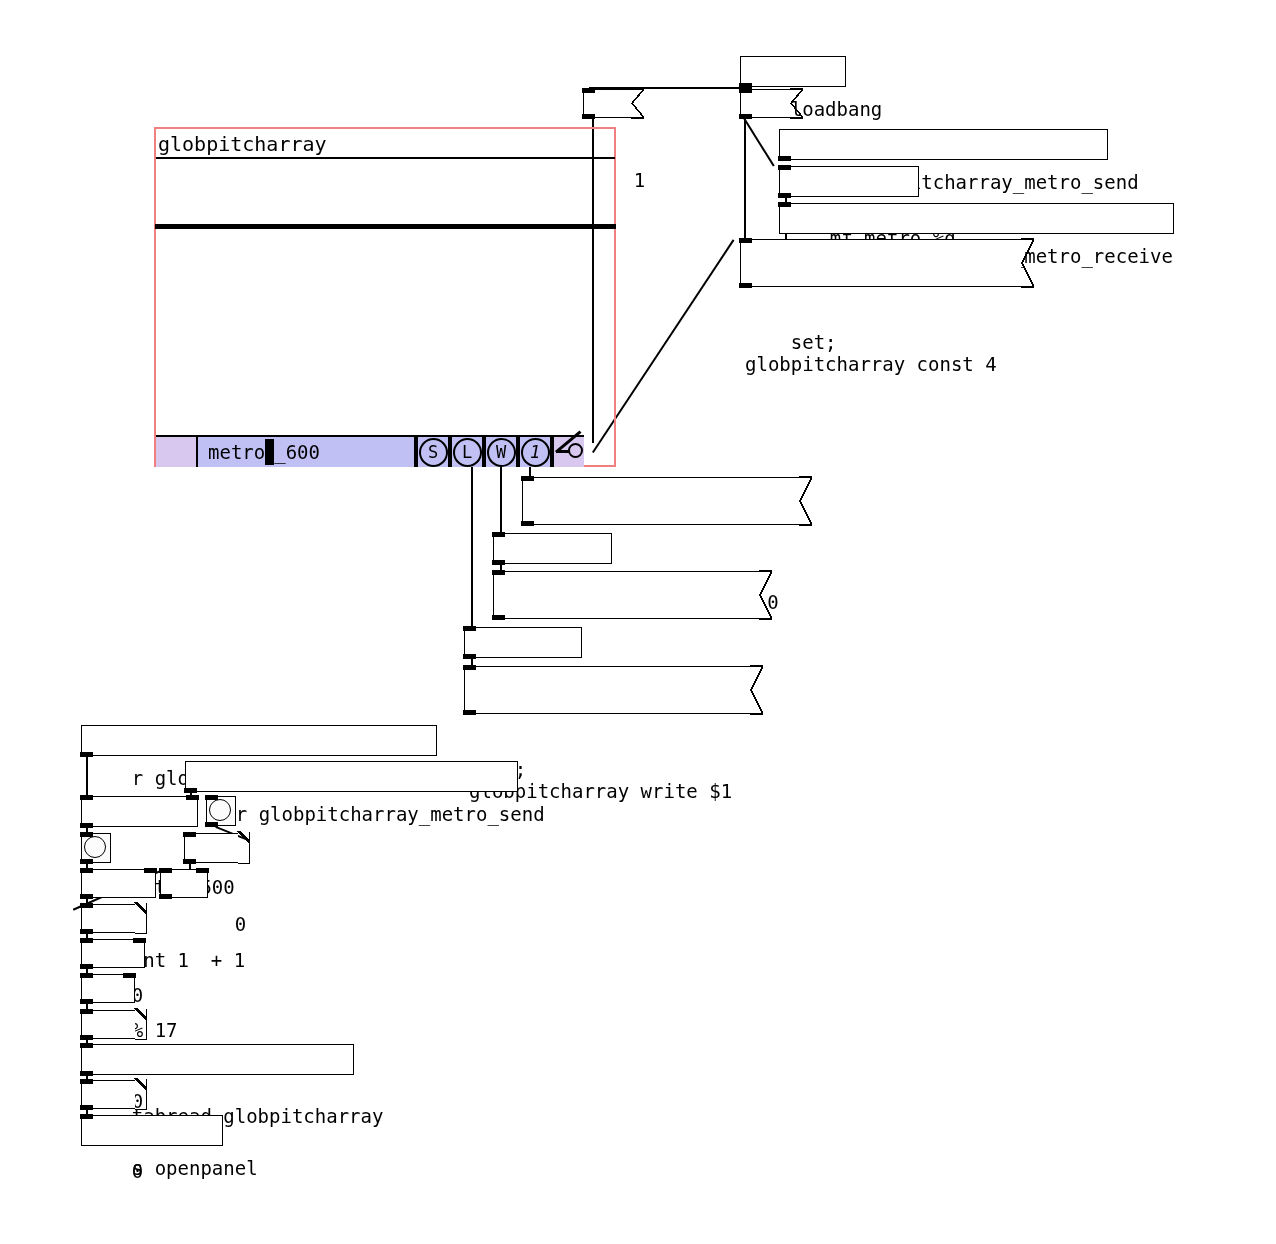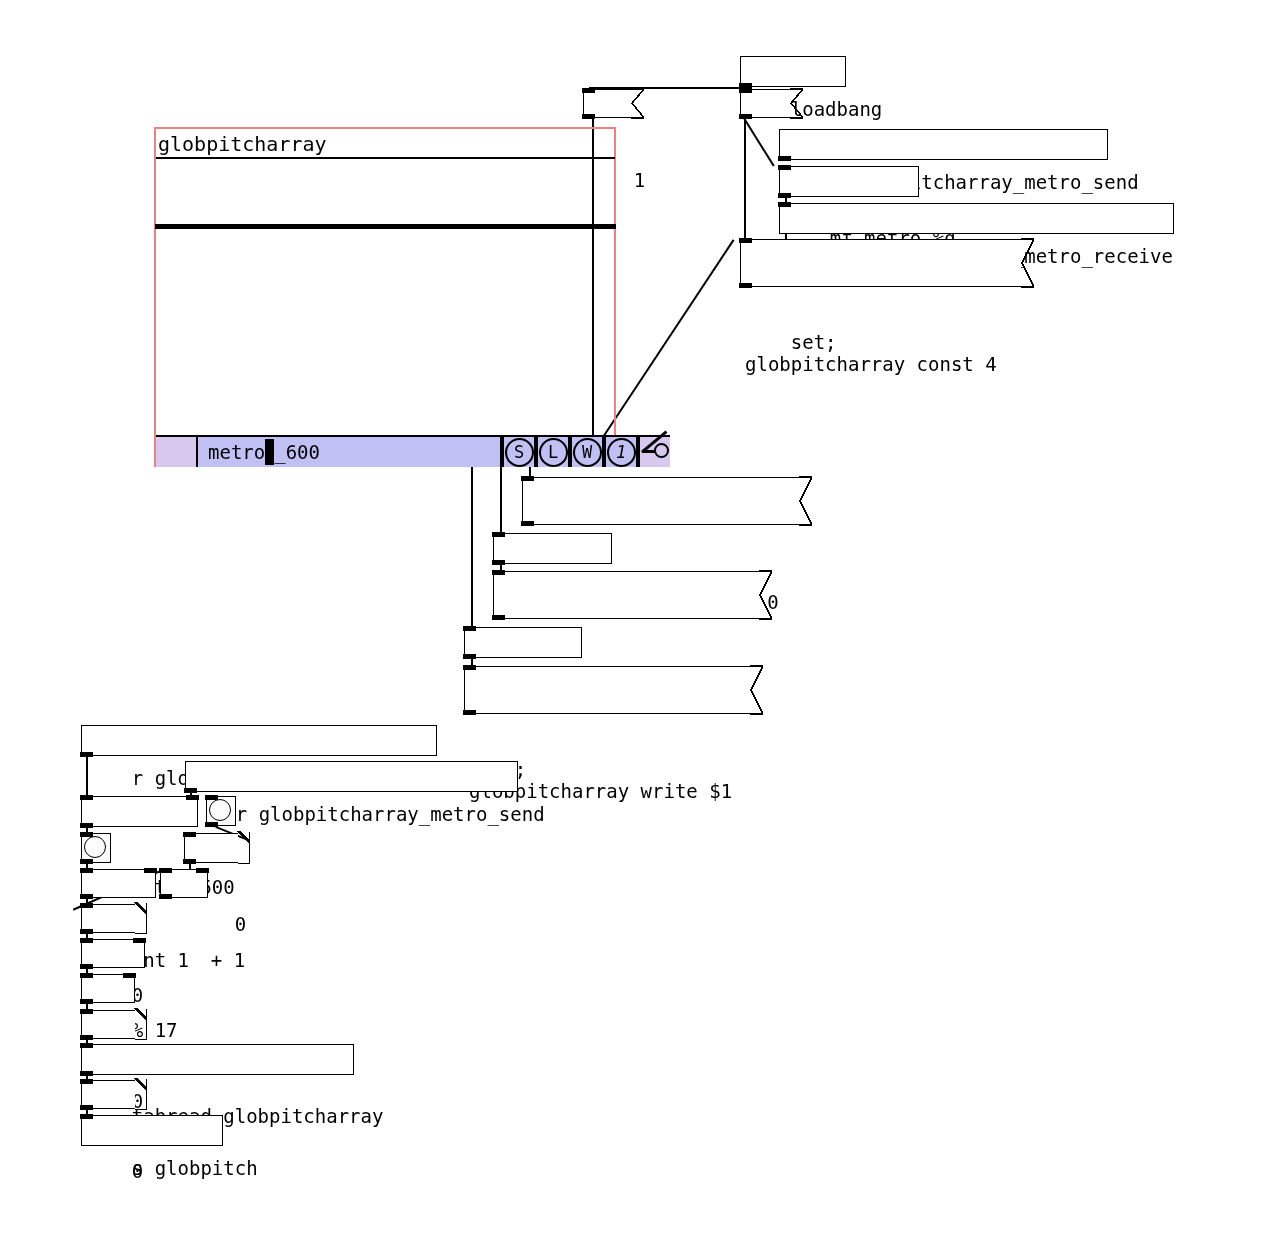--- a/index.html
+++ b/index.html
@@ -299,21 +299,21 @@
   <div class="cord" style="left:86px; top:1108px; width:2px; height:8px;"></div>
 
   <div id="graph" style="left:154px; top:127px; width:462px; height:340px;">
   </div>
   <div id="graphLabel" style="left:158px; top:132px;">globpitcharray</div>
 
   <div class="gline" style="left:156px; top:157px; width:459px; height:2px;"></div>
 
   <div class="gline" style="left:155px; top:224px; width:461px; height:5px;"></div>
 
-  <div id="arraybar" style="left:156px; top:435px; width:514px; height:32px;justify-content:flex-end;">
+  <div id="arraybar" style="left:156px; top:435px; width:428px; height:32px;justify-content:flex-end;">
     <div style="width:40px;"></div>
     <div id="arrayNameField" style="flex:1 1 auto;">
       <span>metro</span><span class="caret"></span><span>_600</span>
     </div>
     <div class="barbtn">
       <span class="ring">S</span>
     </div>
     <div class="barbtn">
       <span class="ring">L</span>
     </div>
@@ -497,16 +497,16 @@
 
   <div class="num" style="left:81px; top:1080px; width:54px; height:29px;">
     <span class="numEdge"></span>
     <span class="iolet inlet iow7" style="left:-1.6px;"></span>
     <span class="iolet outlet iow7" style="left:-1.6px;"></span>
     <span>0</span>
   </div>
 
   <div class="obj" style="left:81px; top:1115px; width:142px; height:31px;">
     <span class="iolet inlet iow7" style="left:-1.6px;"></span>
-    <span>s globpitch</span>
+    <span>s openpanel</span>
   </div>
 
 </div>
 
 </body></html>

